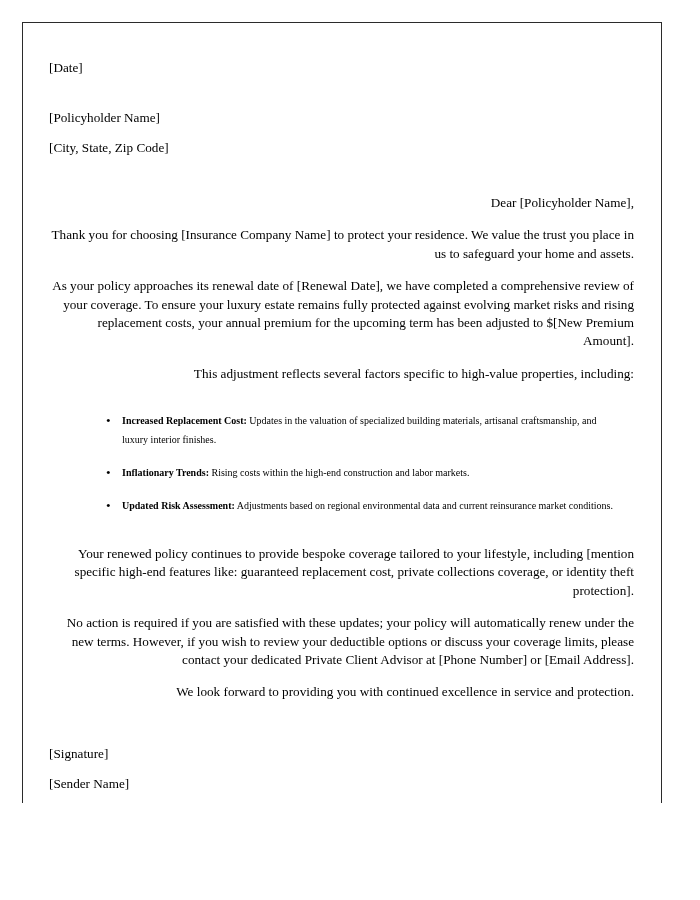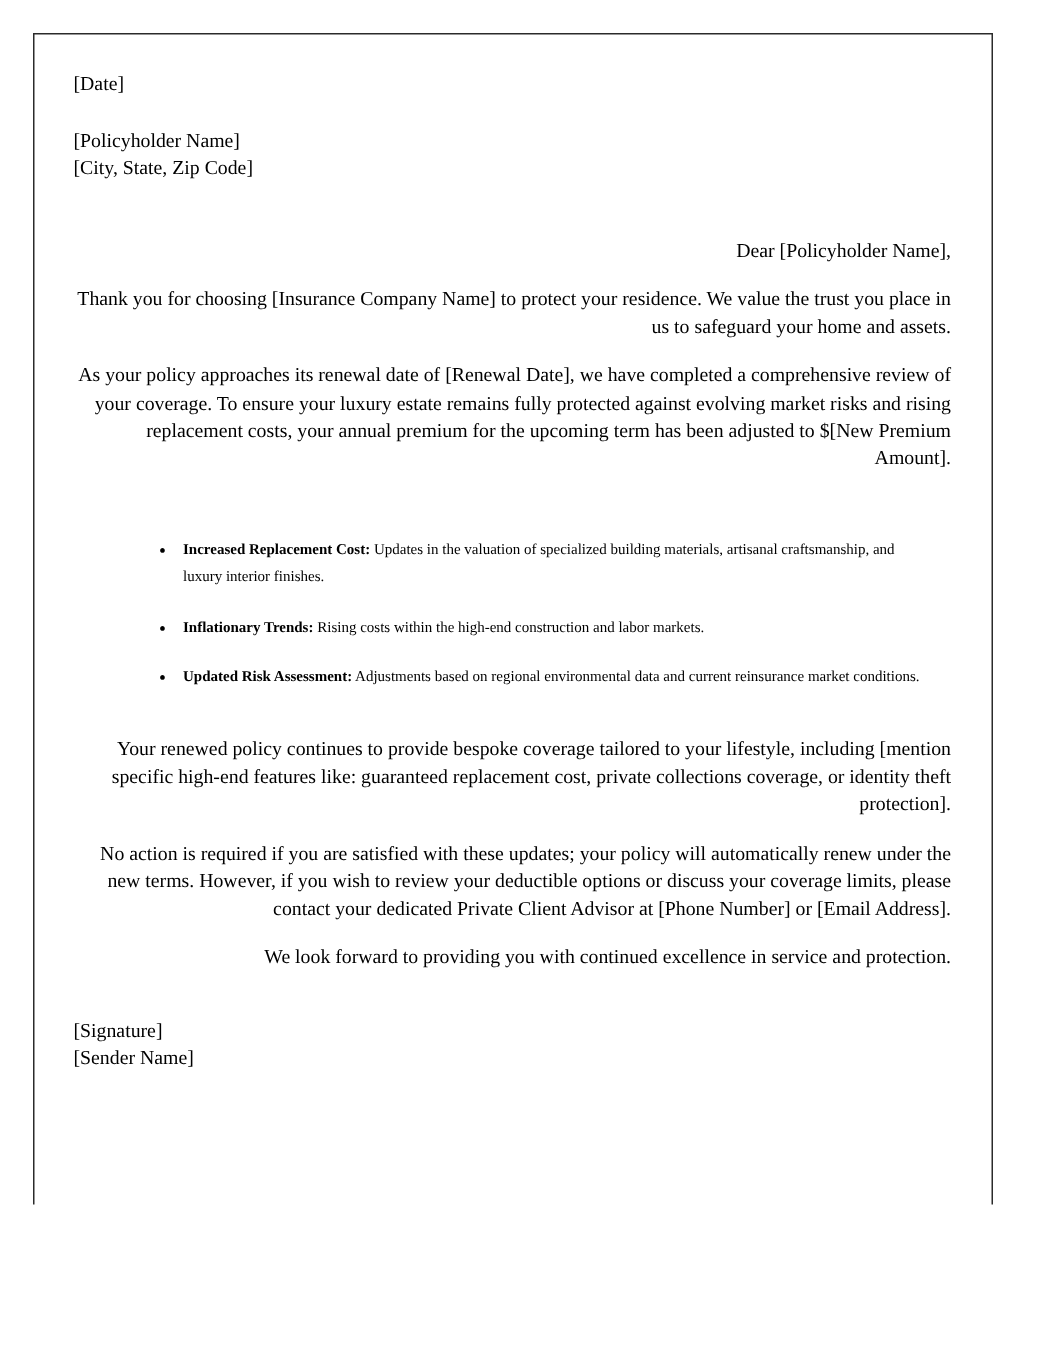--- a/index.html
+++ b/index.html
@@ -27,20 +27,21 @@
     overflow: hidden;
   }
   #letter {
     padding: 24px 27px 0 26px;
     box-sizing: border-box;
   }
   .line {
     font-size: 13.2px;
     line-height: 18px;
     white-space: pre;
+    margin-top: 12px;
   }
   .para {
     font-size: 13.2px;
     line-height: 18.4px;
     text-align: right;
     margin: 0;
   }
   .gap-sm { height: 14px; }
   .gap-md { height: 17px; }
   .gap-lg { height: 20px; }
@@ -99,20 +100,21 @@
     <div class="gap-sm"></div>
 
     <p class="para">Thank you for choosing [Insurance Company Name] to protect your residence. We value the trust you place in us to safeguard your home and assets.</p>
 
     <div class="gap-sm"></div>
 
     <p class="para">As your policy approaches its renewal date of [Renewal Date], we have completed a comprehensive review of your coverage. To ensure your luxury estate remains fully protected against evolving market risks and rising replacement costs, your annual premium for the upcoming term has been adjusted to $[New Premium Amount].</p>
 
     <div class="gap-sm"></div>
 
+    <p class="para">This adjustment reflects several factors specific to high-value properties, including:</p>
 
     <div class="gap-sm"></div>
 
     <ul class="factors">
       <li><span class="b">Increased Replacement Cost:</span><span> Updates in the valuation of specialized building materials, artisanal craftsmanship, and luxury interior finishes.</span></li>
       <li><span class="b">Inflationary Trends:</span><span> Rising costs within the high-end construction and labor markets.</span></li>
       <li><span class="b">Updated Risk Assessment:</span><span> Adjustments based on regional environmental data and current reinsurance market conditions.</span></li>
     </ul>
 
     <div class="gap-sm"></div>

